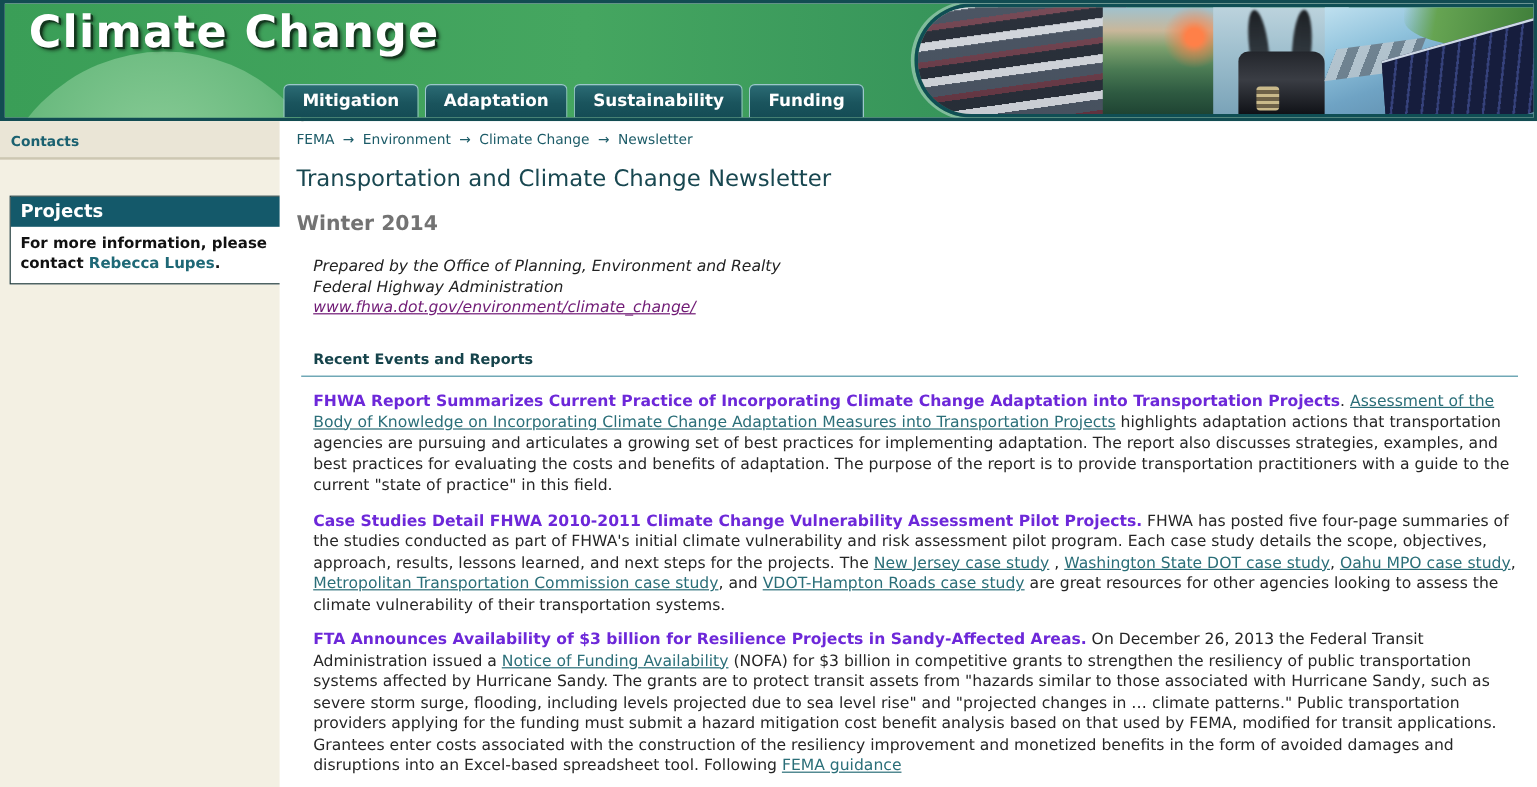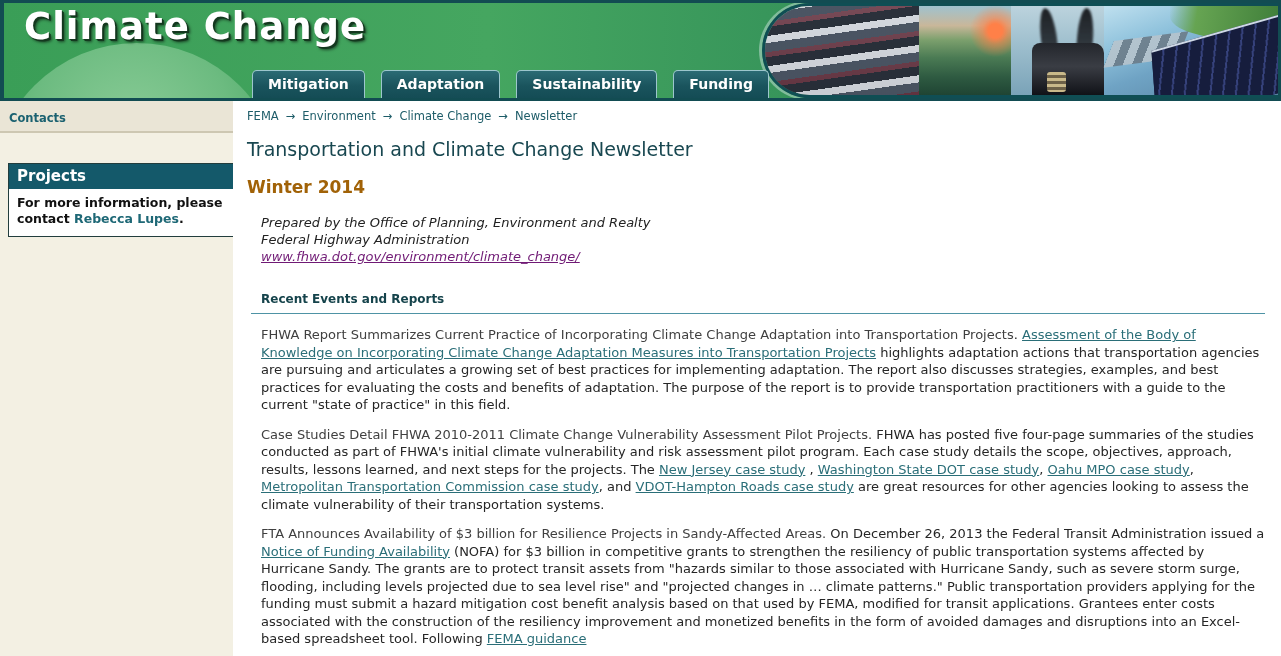--- a/index.html
+++ b/index.html
@@ -89,21 +89,21 @@
   }
   .solar-small {
     position: absolute; left: 4%; top: 34%; width: 40%; height: 30%;
     background: repeating-linear-gradient(90deg, #b9c4cc 0 9px, #6a7884 9px 18px);
     transform: skewX(-28deg) rotate(-8deg);
     opacity: .85;
   }
 
   
   .tabs {
-    position: absolute; left: 248px; bottom: 0; display: flex; gap: 16px;
+    position: absolute; left: 232px; bottom: 0; display: flex; gap: 5px;
   }
   .tab {
     background: linear-gradient(180deg, #2b6b74 0%, #1a545d 55%, #144c55 100%);
     border: 1px solid #9cc6cd; border-bottom: none;
     border-radius: 5px 5px 0 0;
     color: #ffffff; font-weight: bold; font-size: 14px;
     padding: 5px 15px 6px; cursor: pointer;
   }
 
   
@@ -136,37 +136,37 @@
     position: absolute; left: 233px; top: 101px; right: 0; bottom: 0;
     background: #ffffff; padding: 8px 16px 0 14px; overflow: hidden;
   }
   .breadcrumb { font-size: 11.5px; color: #1d5c68; }
   .bc-item { cursor: pointer; }
   .bc-arrow { margin: 0 7px; color: #1d5c68; }
   .page-title {
     margin: 15px 0 0; font-size: 19px; font-weight: normal; color: #184750;
   }
   .edition {
-    margin: 17px 0 0; font-size: 17px; font-weight: bold; color: #a16207;
+    margin: 17px 0 0; font-size: 17px; font-weight: bold; color: #737373;
   }
   .prepared {
     margin: 17px 0 0 14px; font-style: italic; font-size: 13px;
     line-height: 17px; color: #222222;
   }
   .prepared a { color: #701a75; cursor: pointer; }
   .section-head {
     margin: 27px 0 0 4px; padding: 0 0 7px 10px;
     font-size: 12px; font-weight: bold; color: #15434b;
     border-bottom: 1px solid #4e93a5;
   }
   .articles { margin: 4px 0 0 14px; }
   .article {
     margin: 12px 0 0; font-size: 13px; line-height: 17.5px; color: #262626;
   }
-  .article .b { font-weight: normal; color: #404040; }
+  .article .b { font-weight: bold; color: #6d28d9; }
   .article a { color: #2a6e78; text-decoration: underline; cursor: pointer; }
 </style>
 </head>
 <body>
 
 <div class="banner">
   <div class="globe"></div>
   <div class="banner-title">Climate Change</div>
 
   <div class="collage">

